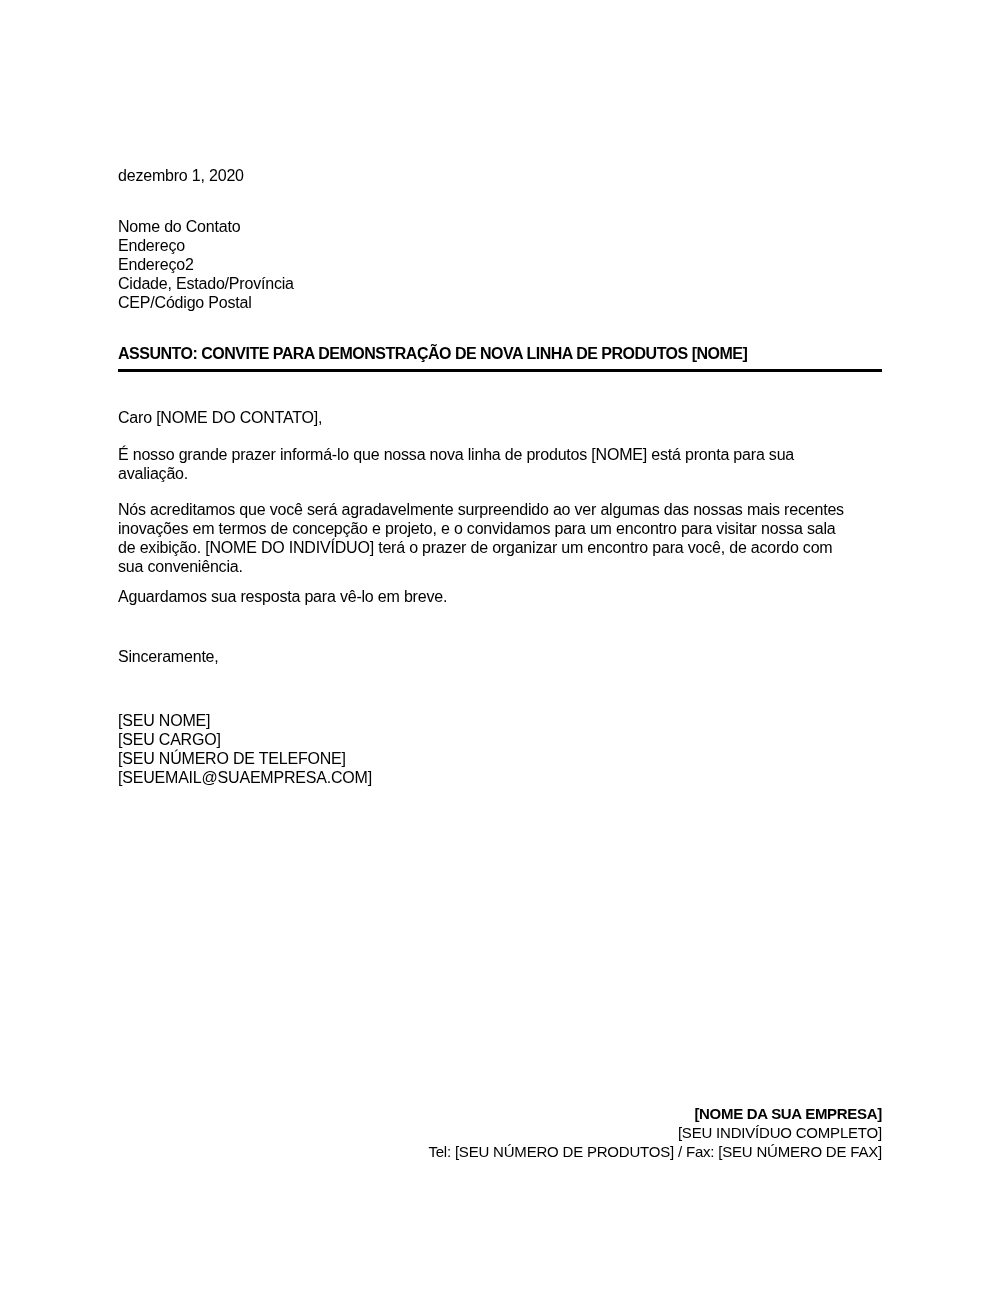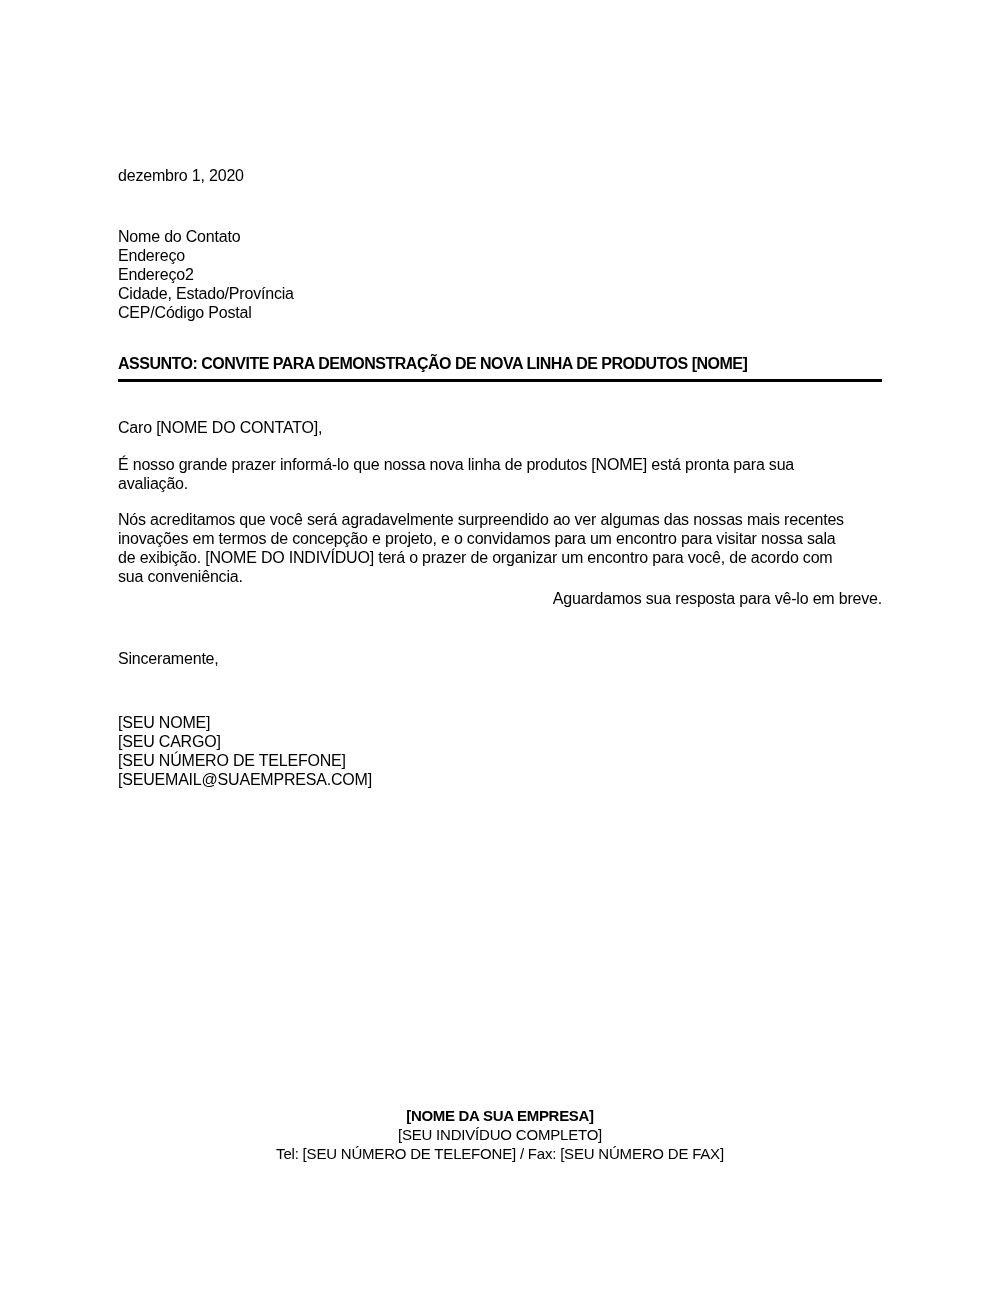--- a/index.html
+++ b/index.html
@@ -23,33 +23,33 @@
     letter-spacing: -0.2px;
   }
   .page {
     width: 1000px;
     height: 1290px;
     padding: 166px 118px 0 118px;
   }
   .pre { white-space: pre; }
 
   .date            { }
-  .recipient       { margin-top: 42px; }
+  .recipient       { margin-top: 32px; }
   .subject         { margin-top: 32px; font-weight: bold; letter-spacing: -0.5px; }
   .rule            { margin-top: 6px; height: 3px; background: var(--rule-color); }
   .salutation      { margin-top: 36px; }
   .para-intro      { margin-top: 18px; }
   .para-invite     { margin-top: 17px; }
-  .para-await      { margin-top: 3px; text-align: right; }
+  .para-await      { margin-top: 11px; }
   .closing         { margin-top: 41px; }
   .signature       { margin-top: 45px; }
 
   .footer {
     margin-top: 317px;
-    text-align: center;
+    text-align: right;
     font-size: 15px;
     line-height: 19px;
   }
   .footer-company { font-weight: bold; letter-spacing: -0.3px; }
   .footer-link {
     color: var(--link-color);
     text-decoration: underline;
     cursor: pointer;
   }
 </style>
@@ -85,16 +85,16 @@
   <div class="closing">Sinceramente,</div>
 
   <div class="signature pre">[SEU NOME]
 [SEU CARGO]
 [SEU NÚMERO DE TELEFONE]
 [SEUEMAIL@SUAEMPRESA.COM]</div>
 
   <div class="footer">
     <div class="footer-company">[NOME DA SUA EMPRESA]</div>
     <div class="footer-line">[SEU INDIVÍDUO COMPLETO]</div>
-    <div class="footer-line">Tel: [SEU NÚMERO DE TELEFONE] / Fax: [SEU NÚMERO DE FAX]</div>
+    <div class="footer-line">Tel: [SEU NÚMERO DE PRODUTOS] / Fax: [SEU NÚMERO DE FAX]</div>
   </div>
 
 </div>
 
 </body></html>

